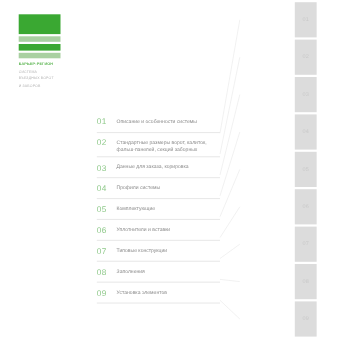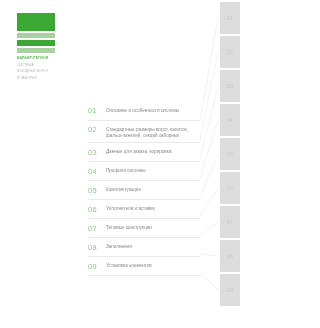--- a/index.html
+++ b/index.html
@@ -7,20 +7,21 @@
     padding: 0;
     background: #ffffff;
   }
   .page {
     position: relative;
     width: 240px;
     height: 328px;
     background: #ffffff;
     overflow: hidden;
     font-family: "Liberation Sans", sans-serif;
+    padding-left: 48px;
   }
 
   
   .logo {
     position: absolute;
     left: 17px;
     top: 13px;
     width: 38px;
   }
   .logo-bar {

